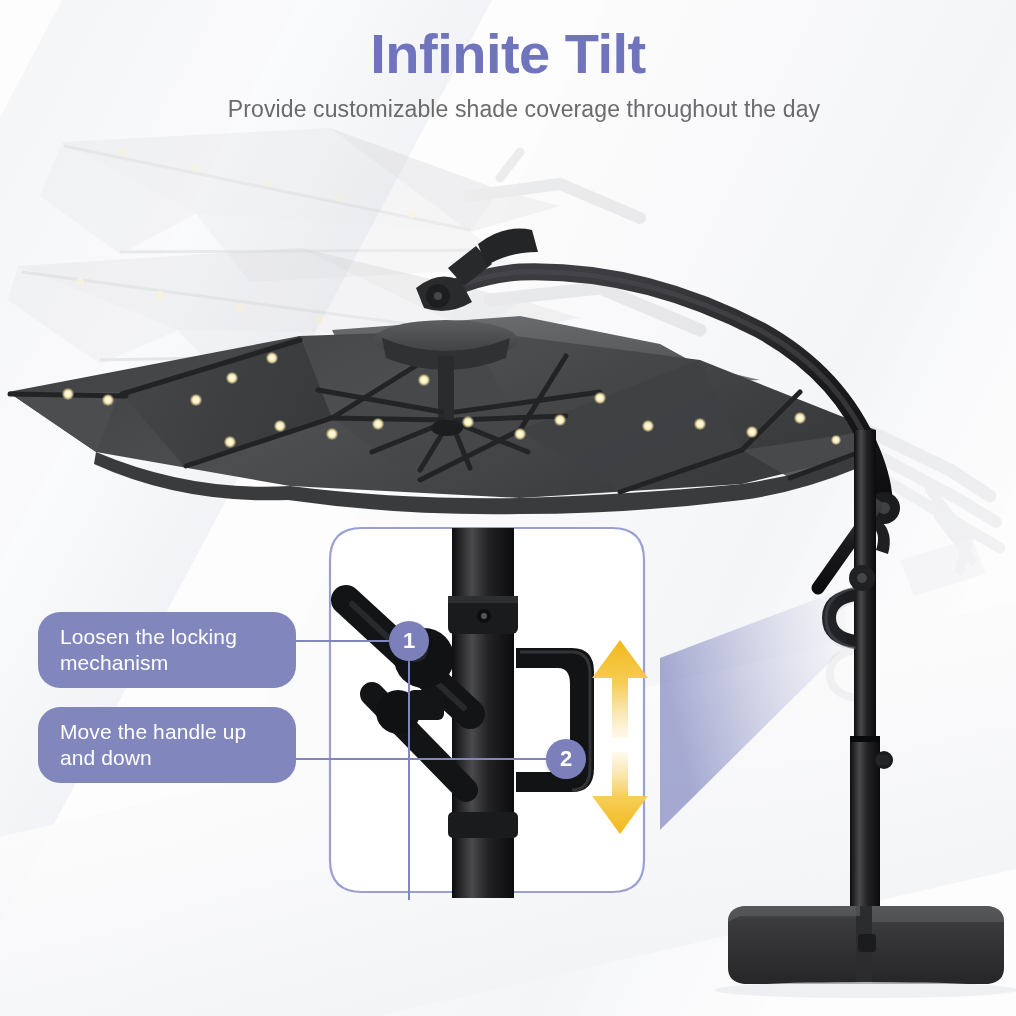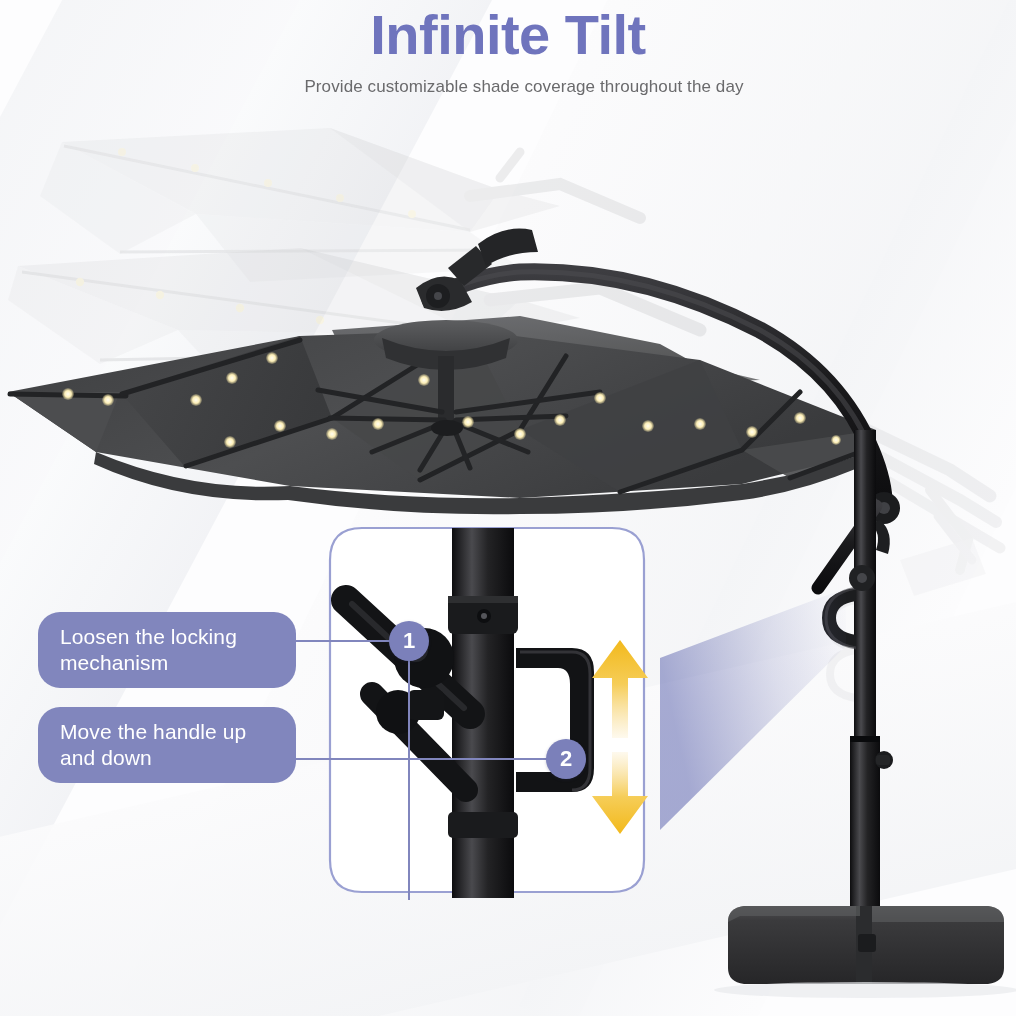--- a/index.html
+++ b/index.html
@@ -22,24 +22,24 @@
       background:linear-gradient(90deg,#fbfbfc,#f3f4f6)!important;}
   .s4{width:220px;height:1700px;left:880px;top:-560px;transform:rotate(26deg);
       background:linear-gradient(90deg,#f4f5f7,#fcfcfd)!important;}
   .s5{width:1400px;height:260px;left:-180px;top:720px;transform:rotate(-13deg);
       background:linear-gradient(180deg,#fbfbfc,#f3f4f6)!important;opacity:.7;}
 
   
   .header{position:absolute;left:0;top:0;width:1016px;text-align:center;}
   .title{
     font-size:56px;font-weight:bold;letter-spacing:-.5px;line-height:1;
-    color:#6f74bd;margin-top:7px;
+    color:#6f74bd;margin-top:26px;
   }
   .subtitle{
-    font-size:17px;color:#6a6a6c;margin-top:14px;font-weight:400;
+    font-size:23px;color:#6a6a6c;margin-top:14px;font-weight:400;
     letter-spacing:.1px;
     margin-left:32px;
   }
 
   
   .art{position:absolute;left:0;top:0;width:1016px;height:1016px;}
   .art svg{position:absolute;left:0;top:0;}
 
   
   .pill{

